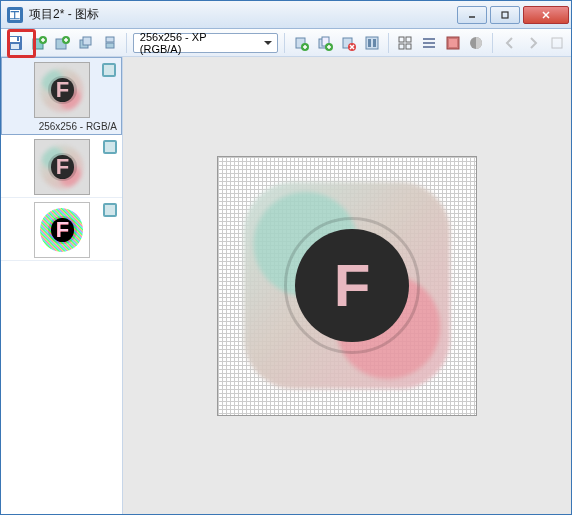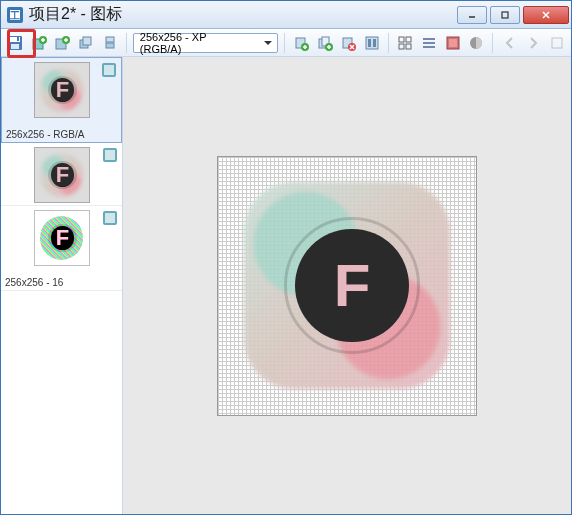--- a/index.html
+++ b/index.html
@@ -1,37 +1,37 @@
 <!DOCTYPE html>
 <html><head>
 <meta charset="utf-8">
 <style>
 *{box-sizing:border-box;margin:0;padding:0;font-family:"Microsoft YaHei",Tahoma,sans-serif}
 body{background:#8a8a8a;width:572px;height:515px;overflow:hidden}
 .window{width:572px;height:515px;background:#fff;border:1px solid #3a76b5;display:flex;flex-direction:column}
 .titlebar{height:28px;background:linear-gradient(#f2f6fb,#d6e4f4);display:flex;align-items:center;padding:0 2px 0 6px;border-bottom:1px solid #9db8d8}
 .titlebar .appicon{width:16px;height:16px;margin-right:6px}
-.title{font-size:16px;color:#1a1a1a;flex:1}
+.title{font-size:12px;color:#1a1a1a;flex:1}
 .winbtns{display:flex;gap:3px}
 .winbtn{width:30px;height:18px;border:1px solid #7a9ec9;border-radius:2px;background:linear-gradient(#eef4fb,#d0e0f2);display:flex;align-items:center;justify-content:center;cursor:pointer}
 .winbtn.close{width:46px;background:linear-gradient(#e98a8a,#d14a3a);border-color:#a33}
 .winbtn svg{width:10px;height:10px}
 .toolbar{height:28px;background:linear-gradient(#fcfdfe,#e6eef8);border-bottom:1px solid #c7d6e9;display:flex;align-items:center;padding:2px 4px;gap:3px}
 .tbtn{width:22px;height:22px;display:flex;align-items:center;justify-content:center;border:1px solid transparent;border-radius:2px;cursor:pointer}
 .tbtn.disabled{opacity:.45}
 .tsep{width:1px;height:20px;background:#c7d6e9;margin:0 3px}
 .save-highlight{position:absolute;left:7px;top:29px;width:29px;height:29px;border:3px solid #d93030;border-radius:3px;z-index:5;pointer-events:none}
 .dropdown{height:20px;border:1px solid #8ea8c8;background:#fff;font-size:11px;padding:0 34px 0 6px;display:flex;align-items:center;position:relative;cursor:pointer;border-radius:2px}
 .dropdown::after{content:"";position:absolute;right:5px;top:7px;border:4px solid transparent;border-top-color:#333}
 .content{flex:1;display:flex;background:#fff}
 .sidebar{width:122px;background:#fff;border-right:1px solid #c7d6e9;overflow-y:auto}
 .thumb{padding:4px 4px 2px;position:relative;border-bottom:1px solid #e8eef6}
 .thumb.selected{background:#e8f0fb;border:1px solid #88a8cf}
 .thumb .img{width:56px;height:56px;margin:0 auto;background:#ddd;border:1px solid #aaa;position:relative}
-.thumb .lbl{font-size:10px;text-align:left;color:#333;margin-top:11px}
+.thumb .lbl{font-size:10px;text-align:right;color:#333;margin-top:3px}
 .thumb .corner{position:absolute;top:5px;right:5px;width:14px;height:14px}
 .canvas{flex:1;background:#e8e8e8;display:flex;align-items:center;justify-content:center;position:relative}
 .canvas .art{width:260px;height:260px;background:#fff;border:1px solid #999;position:relative;overflow:hidden;background-image:linear-gradient(#ccc 1px,transparent 1px),linear-gradient(90deg,#ccc 1px,transparent 1px);background-size:4px 4px}
 .ficon{position:absolute;inset:0}
 .ficon .bg{position:absolute;inset:10%;border-radius:50px;background:
   radial-gradient(circle at 30% 30%,#a8d4c7 0%,#a8d4c7 25%,transparent 26%),
   radial-gradient(circle at 70% 70%,#e89aa3 0%,#e89aa3 25%,transparent 26%),
   linear-gradient(135deg,#c8e0d8,#d8c8c0,#e8b8c0);filter:blur(2px);opacity:.9}
 .ficon .circ{position:absolute;left:30%;top:28%;width:44%;height:44%;border-radius:50%;background:#2a2a2a;display:flex;align-items:center;justify-content:center}
 .ficon .circ::before{content:"";position:absolute;inset:-10%;border-radius:50%;border:3px solid rgba(0,0,0,.15)}
@@ -226,21 +226,20 @@
             <rect x="2" y="2" width="10" height="10" fill="#fff" opacity=".7"></rect>
           </svg>
         <div class="img">
             <div class="ficon">
               <div class="bg"></div>
               <div class="circ">
                 <span class="f">F</span>
               </div>
             </div>
           </div>
-        <div class="lbl">256x256 - 16</div>
       </div>
     </div>
     <div class="canvas">
       <div class="art">
         <div class="ficon">
             <div class="bg"></div>
             <div class="circ">
               <span class="f">F</span>
             </div>
           </div>

